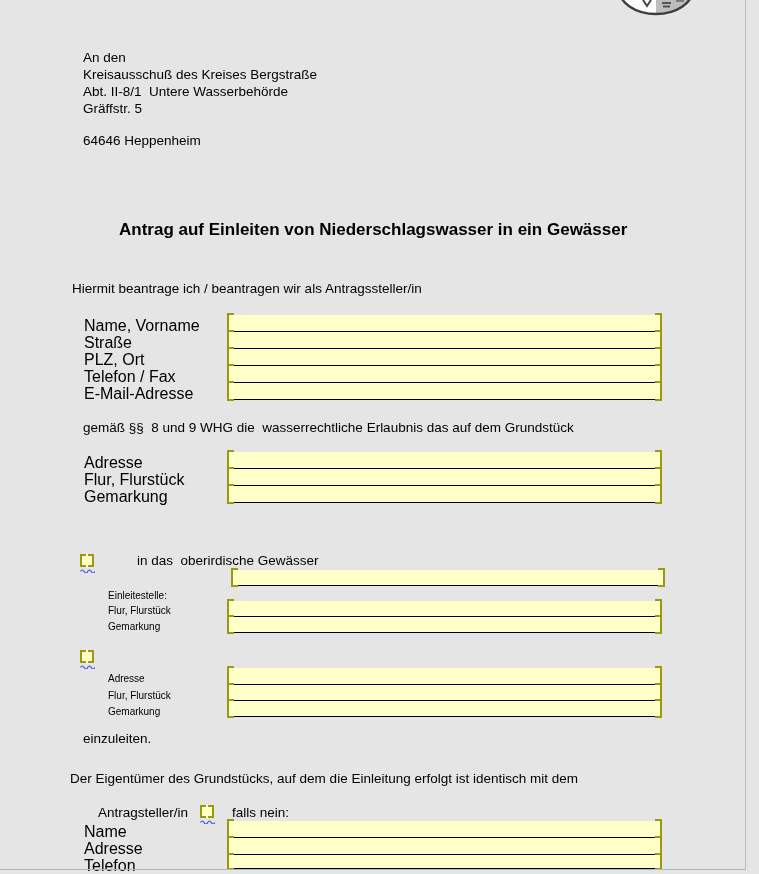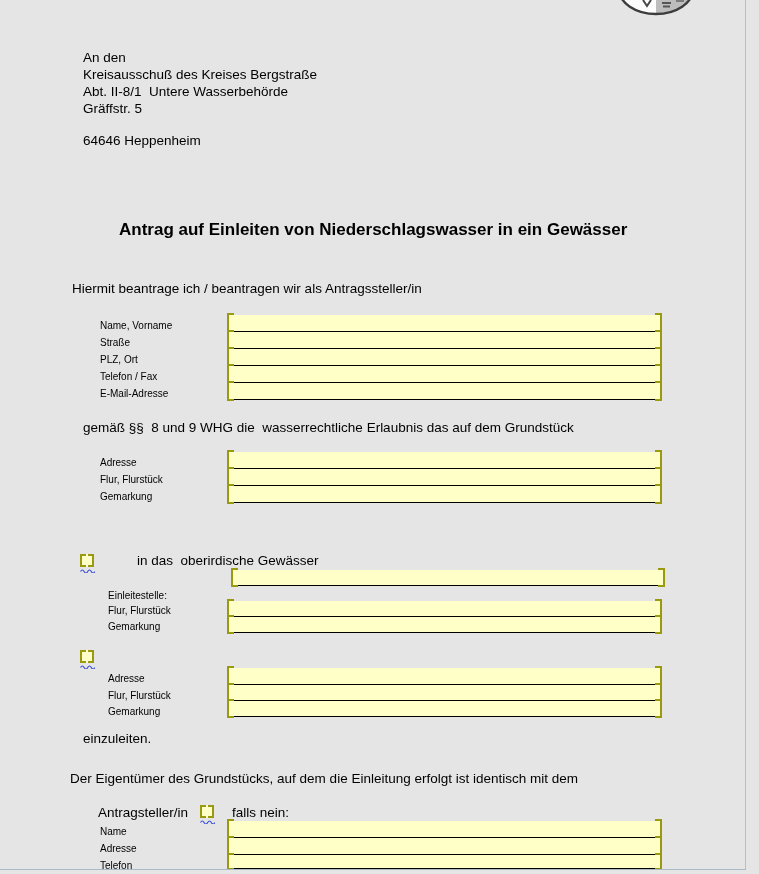--- a/index.html
+++ b/index.html
@@ -13,21 +13,21 @@
   }
   html,body{margin:0;padding:0;background:#ffffff;}
   .page{
     position:relative;width:759px;height:874px;background:#e5e5e5;
     font-family:"Liberation Sans",sans-serif;color:var(--text);
     overflow:hidden;
   }
   .abs{position:absolute;}
   .txt{position:absolute;font-size:13.5px;line-height:17px;white-space:pre-wrap;}
   .title{position:absolute;font-size:17px;font-weight:bold;white-space:pre-wrap;}
-  .lbl{position:absolute;font-size:10px;line-height:14px;white-space:pre-wrap;margin-left:16px;}
+  .lbl{position:absolute;font-size:16px;line-height:14px;white-space:pre-wrap;}
   .sublbl{position:absolute;font-size:10px;line-height:13px;white-space:pre-wrap;}
   .fld{
     position:absolute;box-sizing:border-box;height:17px;
     background:var(--field-fill);
     border-bottom:1px solid var(--field-underline);
     font-size:12px;line-height:15px;padding:0 8px;
   }
   .fld::before,.fld::after{
     content:"";position:absolute;top:-2px;bottom:-2px;width:5px;
     border:2px solid var(--field-bracket);

